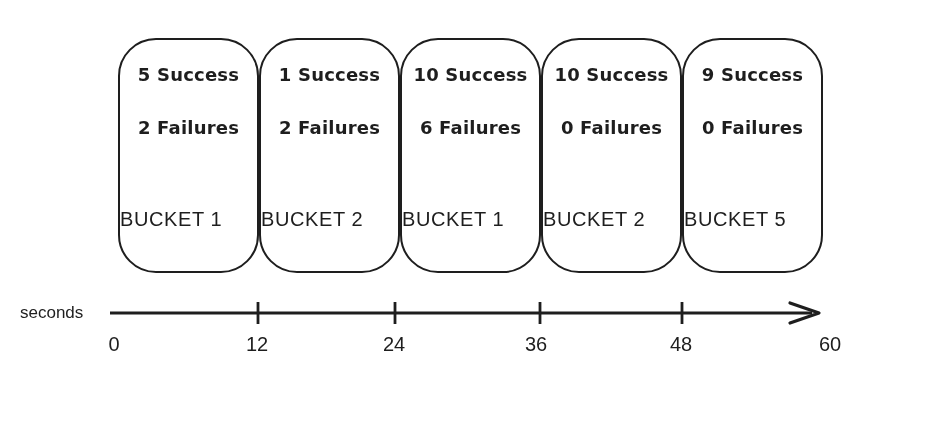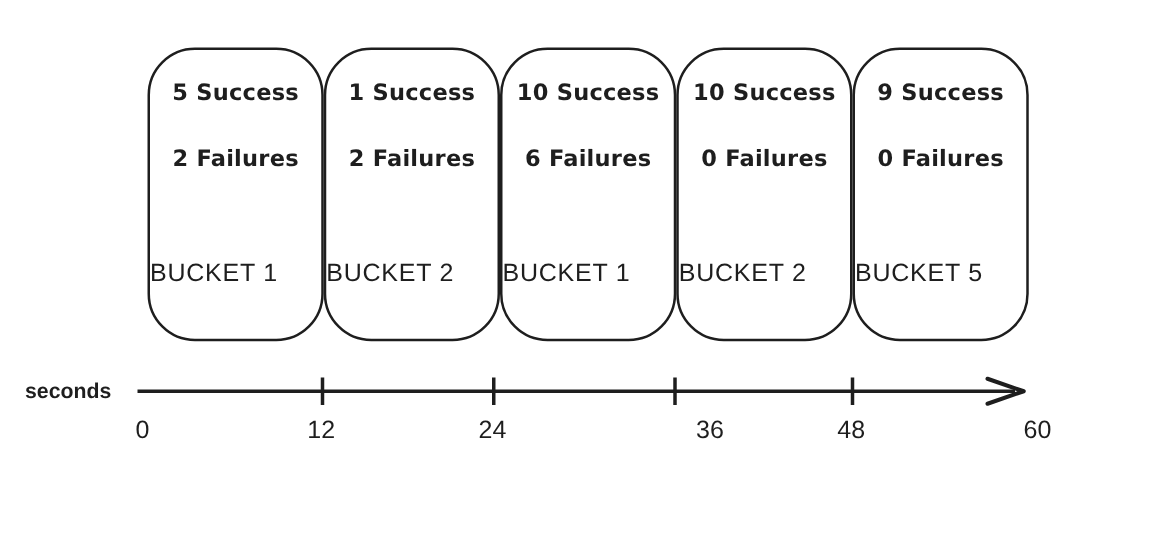--- a/index.html
+++ b/index.html
@@ -56,21 +56,21 @@
     letter-spacing: 0.6px;
     color: var(--ink, #1e1e1e);
     white-space: nowrap;
   }
   
   .axis-label {
     position: absolute;
     left: 20px;
     top: 303px;
     font-size: 17px;
-    font-weight: 700;
+    font-weight: 400;
     color: var(--ink, #1e1e1e);
   }
   .axis-svg {
     position: absolute;
     left: 106px;
     top: 298px;
     width: 724px;
     height: 32px;
     color: var(--ink, #1e1e1e);
   }
@@ -79,21 +79,21 @@
     top: 333px;
     transform: translateX(-50%);
     font-size: 20px;
     font-weight: 500;
     color: var(--ink, #1e1e1e);
     white-space: nowrap;
   }
   .tick-label-0  { left: 114px; }
   .tick-label-12 { left: 257px; text-align: right; }
   .tick-label-24 { left: 394px; }
-  .tick-label-36 { left: 568px; }
+  .tick-label-36 { left: 536px; }
   .tick-label-48 { left: 681px; text-align: right; }
   .tick-label-60 { left: 830px; text-align: right; }
 </style>
 </head>
 <body>
 
 <div class="canvas">
 
   <div class="bucket bucket-1">
     <div class="stat success">5 Success</div>

